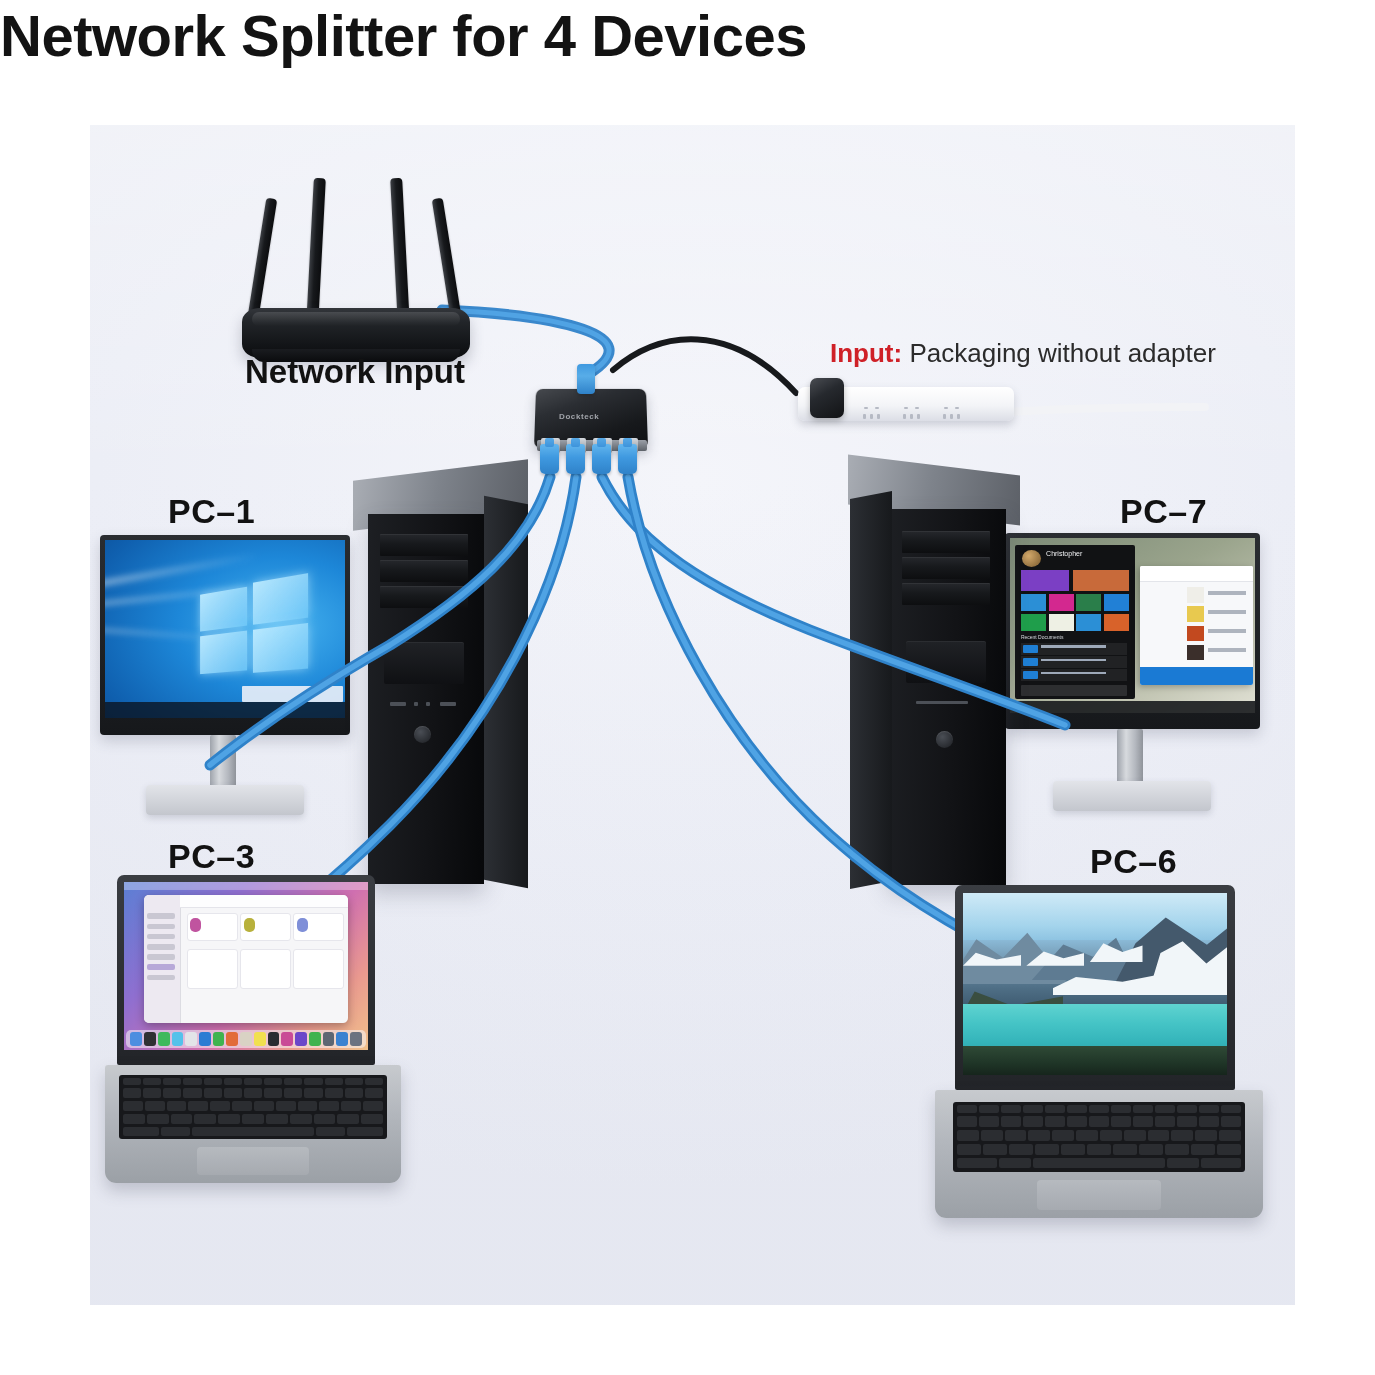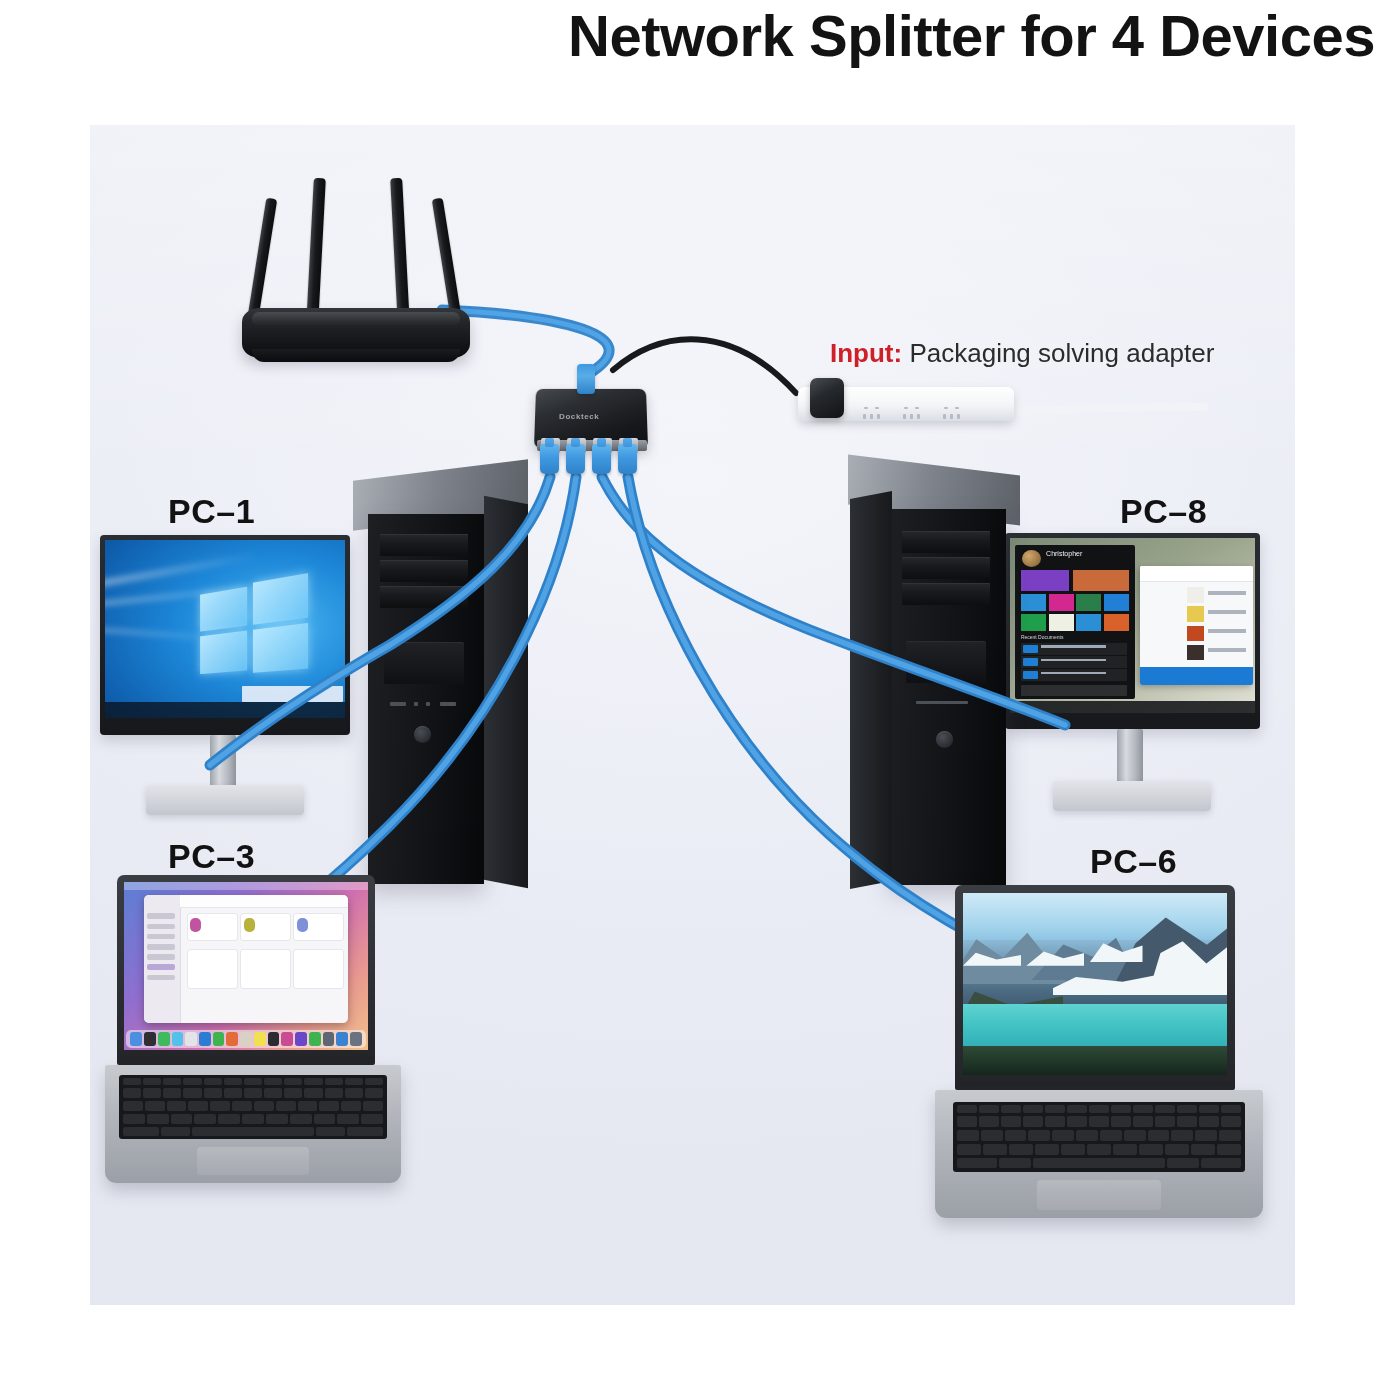--- a/index.html
+++ b/index.html
@@ -21,21 +21,21 @@
     overflow: hidden;
   }
 
   
   .header {
     position: absolute;
     left: 0;
     top: 0;
     width: 1354px;
     height: 120px;
-    text-align: right;
+    text-align: left;
   }
   .title {
     position: absolute;
     left: 0; top: 2px;
     width: 1375px;
     font-size: 58px;
     font-weight: bold;
     letter-spacing: -0.5px;
     color: #131313;
     font-family: "Liberation Sans", sans-serif;
@@ -613,23 +613,24 @@
       <div class="ant a2"></div>
       <div class="ant a3"></div>
       <div class="ant a4"></div>
       <div class="ant-joint" style="left:18px;  top:140px;"></div>
       <div class="ant-joint" style="left:76px;  top:140px;"></div>
       <div class="ant-joint" style="left:168px; top:140px;"></div>
       <div class="ant-joint" style="left:222px; top:140px;"></div>
       <div class="router-body"></div>
       <div class="router-base"></div>
     </div>
+    <div class="slabel lbl-netin">Network Input</div>
 
     <div class="note">
-      <span class="note-key">Input:</span><span> Packaging solving adapter</span>
+      <span class="note-key">Input:</span><span> Packaging without adapter</span>
     </div>
 
     <div class="strip">
       <div class="strip-body">
         <div class="strip-socket" style="left:64px;">
             <span class="h1"></span>
             <span class="h2"></span>
             <span class="h3"></span>
             <span class="h4"></span>
             <span class="h5"></span>
@@ -699,21 +700,21 @@
         <div class="panel" style="left:16px; top:128px; width:80px; height:42px;"></div>
         <div class="tport" style="left:22px; top:188px; width:16px; height:4px;"></div>
         <div class="tport" style="left:46px; top:188px; width:4px;  height:4px;"></div>
         <div class="tport" style="left:58px; top:188px; width:4px;  height:4px;"></div>
         <div class="tport" style="left:72px; top:188px; width:16px; height:4px;"></div>
         <div class="tbtn" style="left:46px; top:212px;"></div>
       </div>
       <div class="tower-side" style="left:136px; top:30px; width:44px; height:384px; transform:skewY(11deg);"></div>
     </div>
 
-    <div class="slabel lbl-pc2">PC–8</div>
+    <div class="slabel lbl-pc2">PC–7</div>
     <div class="monitor" style="left:915px; top:408px; width:255px; height:280px;">
       <div class="mon-bezel" style="width:255px; height:196px;"></div>
       <div class="mon-screen" style="width:245px; height:175px;">
         <div class="wall-winstart">
           <div class="ws-menu">
             <div class="ws-avatar"></div>
             <div class="ws-user">Christopher</div>
             <div class="ws-tile" style="left:5%;  top:16%; width:40%; height:14%; background:#7b3fc4;"></div>
             <div class="ws-tile" style="left:48%; top:16%; width:47%; height:14%; background:#c86a3a;"></div>
             <div class="ws-tile" style="left:5%;  top:32%; width:21%; height:11%; background:#2b8fd6;"></div>

